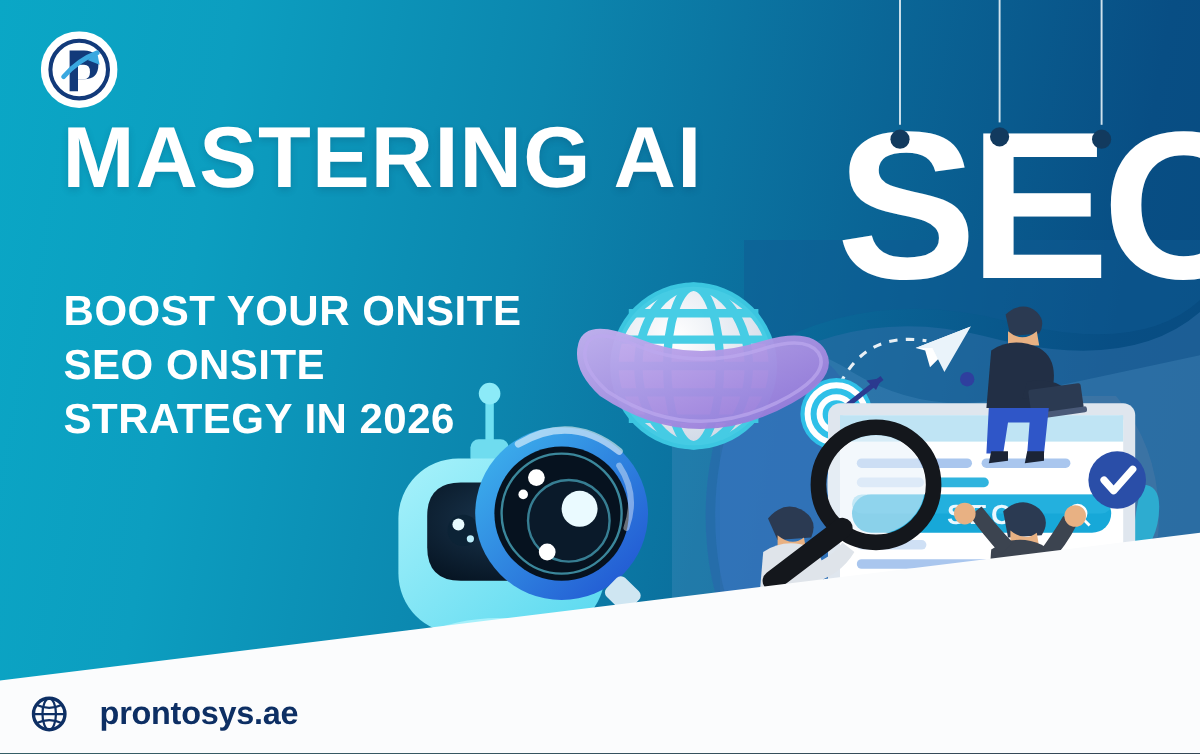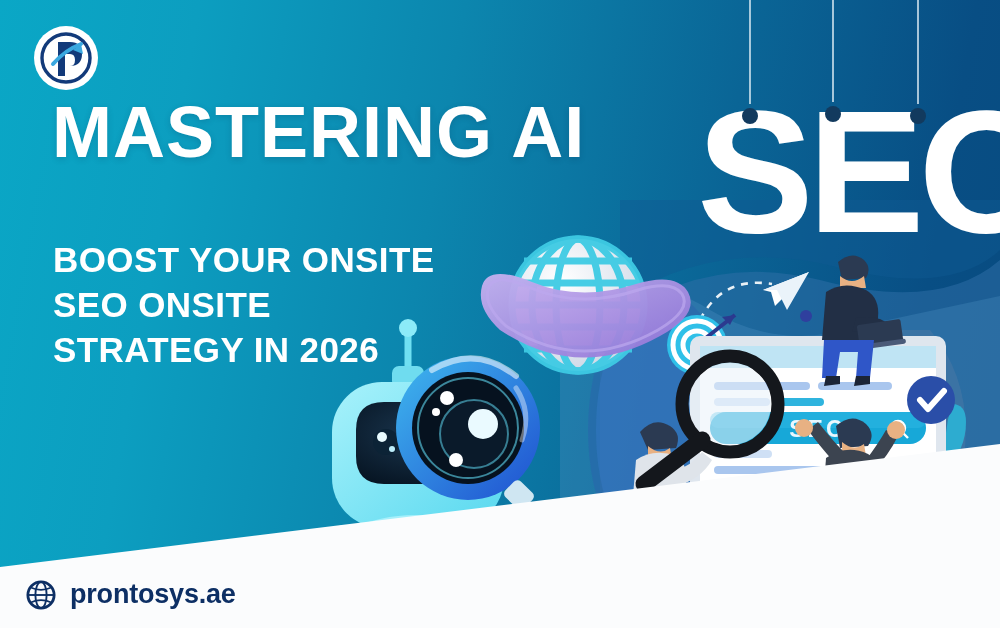--- a/index.html
+++ b/index.html
@@ -21,21 +21,21 @@
   #subhead{
     position:absolute;left:53px;top:190px;
     font-size:35px;font-weight:bold;color:#ffffff;
     letter-spacing:.4px;line-height:1.28;margin-top:48px;
   }
   #subhead div{white-space:nowrap;}
 
   
   #footer-bar{position:absolute;left:0;bottom:0;width:1000px;height:90px;}
   #footer-row{
-    position:absolute;left:26px;bottom:18px;display:flex;align-items:center;gap:14px;
+    position:absolute;left:26px;bottom:18px;display:flex;align-items:center;gap:27px;
   }
   #site-name{
     font-size:27px;font-weight:bold;color:#0d2f64;letter-spacing:-.2px;
   }
   .globe{width:30px;height:30px;}
 </style>
 </head>
 <body>
 
 <div id="banner">

